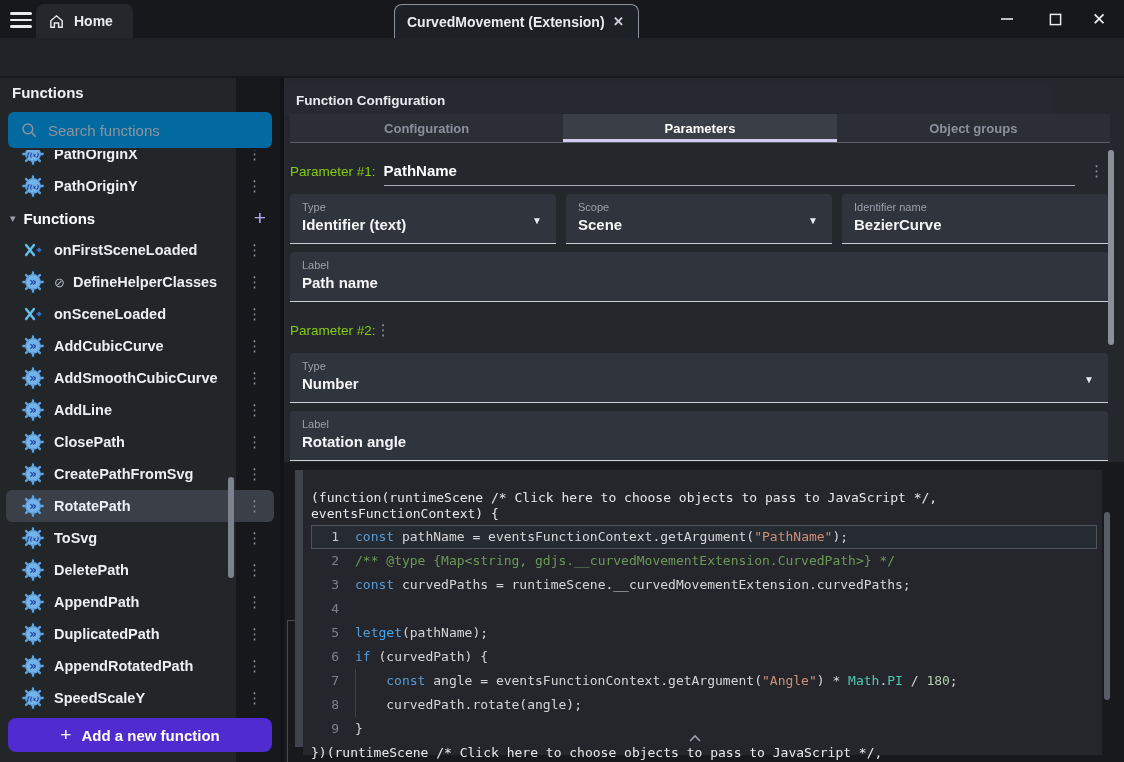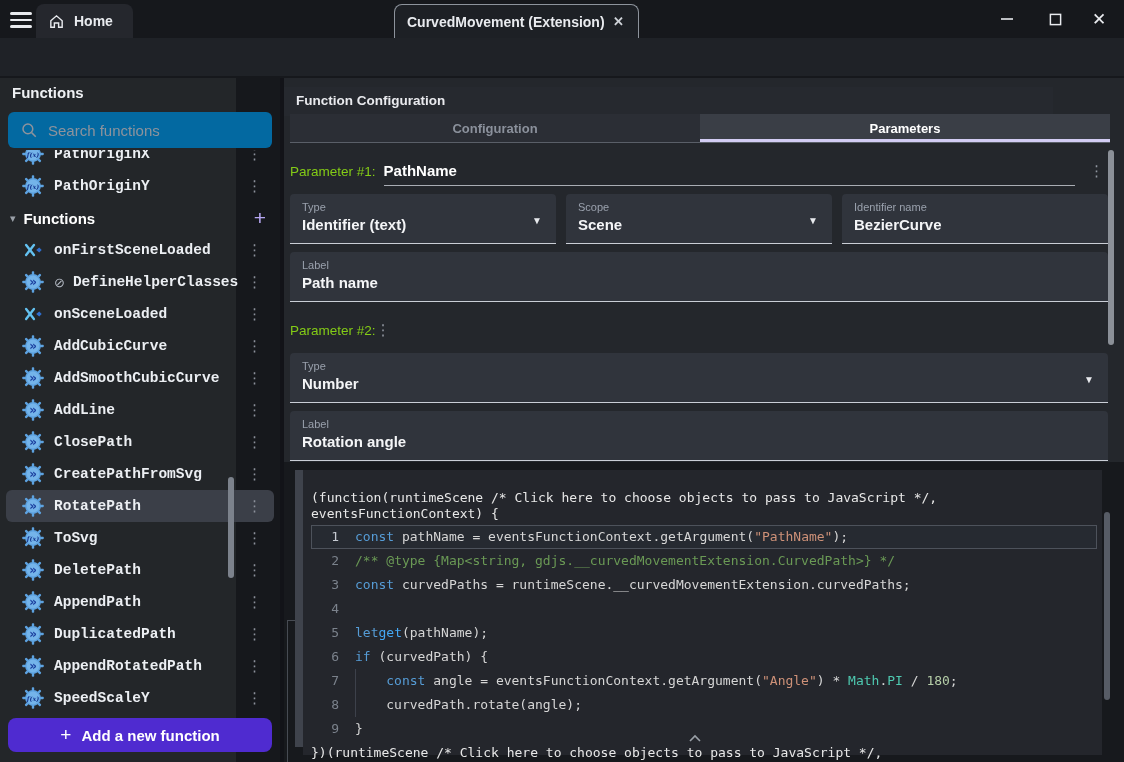--- a/index.html
+++ b/index.html
@@ -38,21 +38,21 @@
   .sb-title { position:absolute; left:12px; top:6px; font-size:15px; font-weight:600; color:#eef0f3; }
   .sb-search { position:absolute; left:8px; top:34px; width:264px; height:36px; background:#0369a1;
     border-radius:6px; display:flex; align-items:center; }
   .sb-search svg { margin-left:12px; }
   .sb-search input { flex:1; background:transparent; border:none; outline:none; color:#dfe3e9;
     font-size:15px; margin-left:10px; font-family:"Liberation Sans", sans-serif; }
   .sb-search input::placeholder { color:#8e939c; }
   .sb-list { position:absolute; left:0; top:72px; width:280px; height:562px; overflow:hidden; }
   .sb-inner { margin-top:-12px; }
   .srow { position:relative; height:32px; display:flex; align-items:center; padding-left:22px; cursor:pointer; }
-  .srow .lbl { margin-left:10px; font-size:14.5px; font-weight:600; color:#eceff3;font-family:Liberation Mono, monospace; }
+  .srow .lbl { margin-left:10px; font-size:14.5px; font-weight:600; color:#eceff3; }
   .srow .dots { position:absolute; right:18px; color:#8b909a; font-size:15px; cursor:pointer; }
   .srow.selected { background:#3b3f48; border-radius:6px; margin:0 6px; padding-left:16px; }
   .srow.selected .dots { right:12px; }
   .srow .priv { margin-left:10px; color:#b6bcc6; font-size:13px; }
   .srow .priv + .lbl { margin-left:8px; }
   .sec-row { position:relative; height:32px; display:flex; align-items:center; padding-left:10px; cursor:pointer; }
   .sec-row .tri { color:#9aa0a8; font-size:11px; }
   .sec-row .lbl { margin-left:8px; font-size:15px; font-weight:700; color:#ffffff; }
   .sec-row .plus { position:absolute; right:14px; color:#b6a7f2; font-size:21px; font-weight:400; cursor:pointer; }
   .sb-scroll { position:absolute; right:2px; top:399px; width:6px; height:101px; background:#7c828c; border-radius:3px; }
@@ -635,20 +635,21 @@
   </div>
   <div class="vdivider"></div>
 
   <div class="main">
     <div class="main-header">
       <div class="t">Function Configuration</div>
     </div>
     <div class="tabrow" id="main-tabs">
         <div class="mtab">Configuration</div>
         <div class="mtab active">Parameters</div>
+        <div class="mtab">Object groups</div>
       </div>
 
     <div id="params">
         <div class="param-title">
           <span class="pt">Parameter #1:</span>
           <span class="pname">PathName</span>
           <span class="dots">⋮</span>
         </div>
         <div class="frow">
           <div class="field third">

